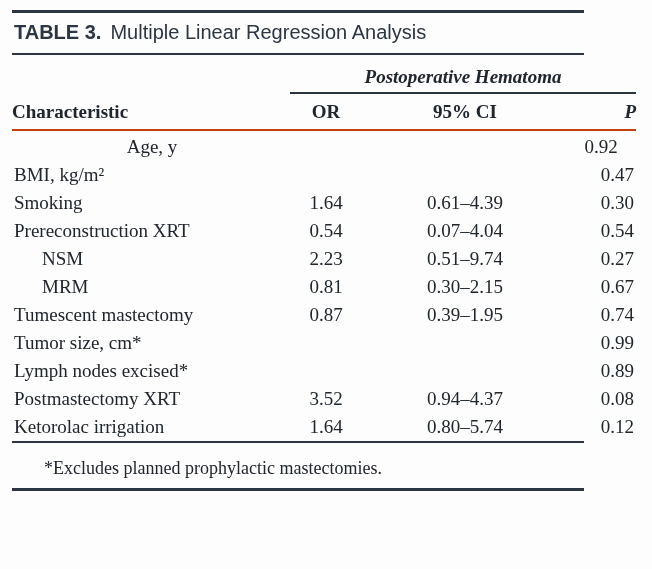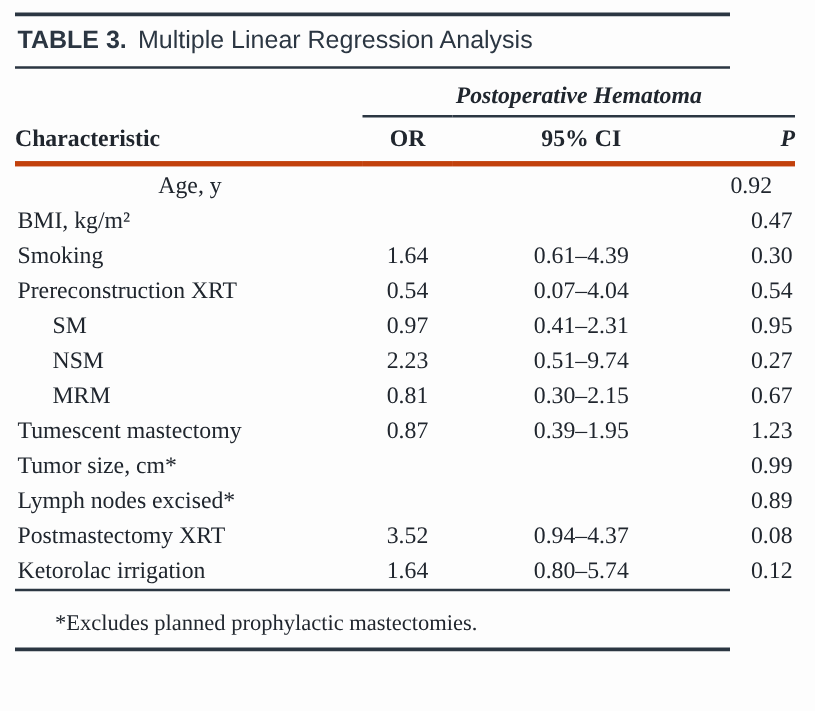--- a/index.html
+++ b/index.html
@@ -42,21 +42,21 @@
 
   th { font-weight: bold; }
   .span-header {
     border-bottom: 2px solid #2b3642;
     text-align: center;
     padding: 11px 0 4px 0;
     font-size: 19px;
     font-style: italic;
   }
   .col-head-row th {
-    border-bottom: 4px solid #c2410c;
+    border-bottom: 2px solid #c2410c;
     padding: 7px 0 6px 0;
   }
   .t-left   { text-align: left; padding-left: 2px; }
   .t-center { text-align: center; }
   .t-right  { text-align: right; padding-right: 2px; }
   .p-head   { font-style: italic; padding-right: 4px; }
 
   tbody td { line-height: 28px; padding: 0; }
   tbody tr:first-child td { padding-top: 2px; text-align: center; }
   td.indent { padding-left: 30px; }
@@ -118,42 +118,36 @@
         <td class="t-center">0.61–4.39</td>
         <td class="t-right">0.30</td>
       </tr>
       <tr>
         <td class="t-left">Prereconstruction XRT</td>
         <td class="t-center">0.54</td>
         <td class="t-center">0.07–4.04</td>
         <td class="t-right">0.54</td>
       </tr>
       <tr>
-        <td class="t-left indent">SM</td>
-        <td class="t-center">0.97</td>
-        <td class="t-center">0.41–2.31</td>
-        <td class="t-right">0.95</td>
-      </tr>
-      <tr>
         <td class="t-left indent">NSM</td>
         <td class="t-center">2.23</td>
         <td class="t-center">0.51–9.74</td>
         <td class="t-right">0.27</td>
       </tr>
       <tr>
         <td class="t-left indent">MRM</td>
         <td class="t-center">0.81</td>
         <td class="t-center">0.30–2.15</td>
         <td class="t-right">0.67</td>
       </tr>
       <tr>
         <td class="t-left">Tumescent mastectomy</td>
         <td class="t-center">0.87</td>
         <td class="t-center">0.39–1.95</td>
-        <td class="t-right">1.23</td>
+        <td class="t-right">0.74</td>
       </tr>
       <tr>
         <td class="t-left">Tumor size, cm*</td>
         <td class="t-center"></td>
         <td class="t-center"></td>
         <td class="t-right">0.99</td>
       </tr>
       <tr>
         <td class="t-left">Lymph nodes excised*</td>
         <td class="t-center"></td>

